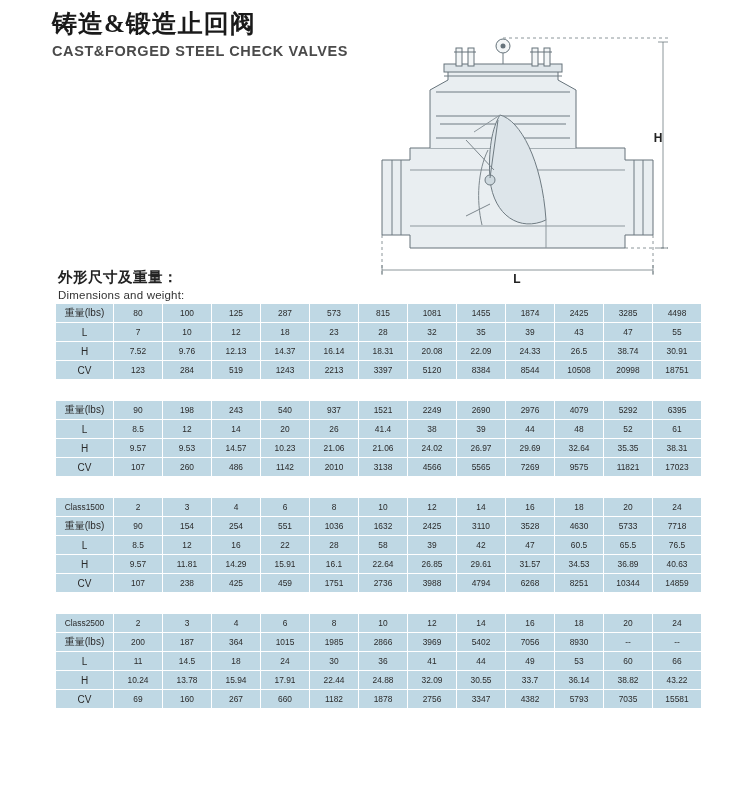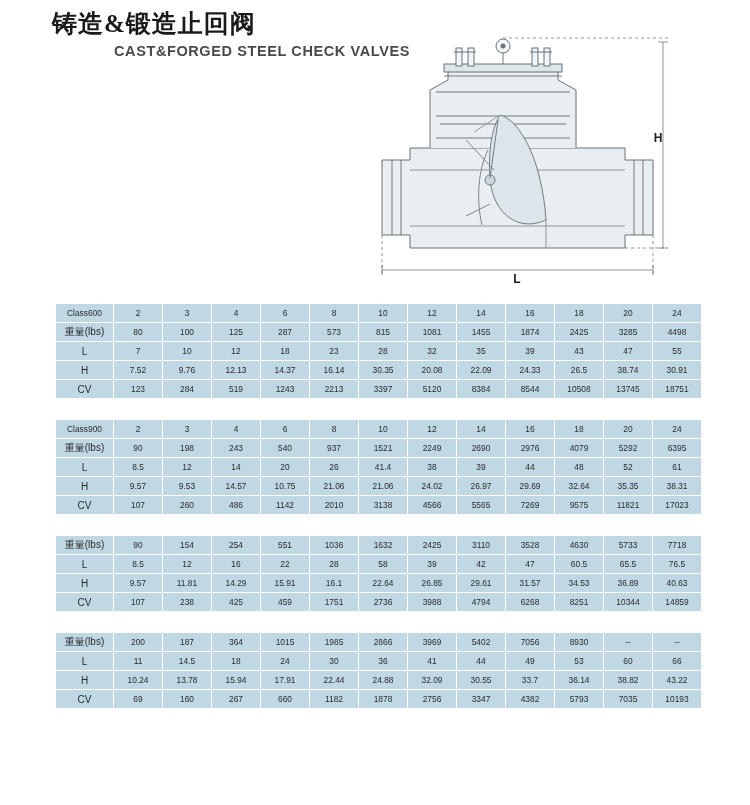--- a/index.html
+++ b/index.html
@@ -36,21 +36,20 @@
     line-height: 1.15;
     white-space: nowrap;
   }
   .title-en {
     margin-top: 4px;
     font-size: 14.5px;
     font-weight: bold;
     letter-spacing: 0.6px;
     color: #4a4a4a;
     white-space: nowrap;
-    text-align: center;
   }
   
   .drawing {
     position: absolute;
     left: 370px;
     top: 20px;
     width: 300px;
     height: 265px;
   }
   .drawing svg { display: block; }
@@ -185,20 +184,24 @@
         <line x1="12" y1="250" x2="283" y2="250"></line>
         <line x1="12" y1="245" x2="12" y2="255"></line>
         <line x1="283" y1="245" x2="283" y2="255"></line>
         <line x1="12" y1="215" x2="12" y2="256" stroke-dasharray="3,3"></line>
         <line x1="283" y1="215" x2="283" y2="256" stroke-dasharray="3,3"></line>
       </g>
       <text x="147" y="263" font-family="Liberation Sans, sans-serif" font-size="12" font-weight="bold" fill="#222" text-anchor="middle">L</text>
     </svg>
   </div>
 
+  <div class="section-head">
+    <div class="sec-cn">外形尺寸及重量：</div>
+    <div class="sec-en">Dimensions and weight:</div>
+  </div>
 
   <div class="tables">
 
     <table class="dim">
       <colgroup>
         <col class="c0">
           <col class="cv">
           <col class="cv">
           <col class="cv">
           <col class="cv">
@@ -206,36 +209,20 @@
           <col class="cv">
         <col class="cv">
           <col class="cv">
           <col class="cv">
           <col class="cv">
           <col class="cv">
           <col class="cv">
           <col class="ce">
       </colgroup>
       <tbody>
-          <tr>
-        <td class="head-label">Class600</td>
-        <td>2</td>
-        <td>3</td>
-        <td>4</td>
-        <td>6</td>
-        <td>8</td>
-        <td>10</td>
-        <td>12</td>
-        <td>14</td>
-        <td>16</td>
-        <td>18</td>
-        <td>20</td>
-        <td>24</td>
-        <td class="empty"></td>
-      </tr>
       <tr>
         <td class="rowlabel">重量(lbs)</td>
         <td>80</td>
         <td>100</td>
         <td>125</td>
         <td>287</td>
         <td>573</td>
         <td>815</td>
         <td>1081</td>
         <td>1455</td>
@@ -261,42 +248,42 @@
         <td>55</td>
         <td class="empty"></td>
       </tr>
       <tr>
         <td class="rowlabel">H</td>
         <td>7.52</td>
         <td>9.76</td>
         <td>12.13</td>
         <td>14.37</td>
         <td>16.14</td>
-        <td>30.35</td>
+        <td>18.31</td>
         <td>20.08</td>
         <td>22.09</td>
         <td>24.33</td>
         <td>26.5</td>
         <td>38.74</td>
         <td>30.91</td>
         <td class="empty"></td>
       </tr>
       <tr>
         <td class="rowlabel">CV</td>
         <td>123</td>
         <td>284</td>
         <td>519</td>
         <td>1243</td>
         <td>2213</td>
         <td>3397</td>
         <td>5120</td>
         <td>8384</td>
         <td>8544</td>
         <td>10508</td>
-        <td>13745</td>
+        <td>20998</td>
         <td>18751</td>
         <td class="empty"></td>
       </tr>
     </tbody>
       </table>
 
     <table class="dim">
       <colgroup>
         <col class="c0">
           <col class="cv">
@@ -307,36 +294,20 @@
           <col class="cv">
         <col class="cv">
           <col class="cv">
           <col class="cv">
           <col class="cv">
           <col class="cv">
           <col class="cv">
           <col class="ce">
       </colgroup>
       <tbody>
-          <tr>
-        <td class="head-label">Class900</td>
-        <td>2</td>
-        <td>3</td>
-        <td>4</td>
-        <td>6</td>
-        <td>8</td>
-        <td>10</td>
-        <td>12</td>
-        <td>14</td>
-        <td>16</td>
-        <td>18</td>
-        <td>20</td>
-        <td>24</td>
-        <td class="empty"></td>
-      </tr>
       <tr>
         <td class="rowlabel">重量(lbs)</td>
         <td>90</td>
         <td>198</td>
         <td>243</td>
         <td>540</td>
         <td>937</td>
         <td>1521</td>
         <td>2249</td>
         <td>2690</td>
@@ -360,21 +331,21 @@
         <td>48</td>
         <td>52</td>
         <td>61</td>
         <td class="empty"></td>
       </tr>
       <tr>
         <td class="rowlabel">H</td>
         <td>9.57</td>
         <td>9.53</td>
         <td>14.57</td>
-        <td>10.75</td>
+        <td>10.23</td>
         <td>21.06</td>
         <td>21.06</td>
         <td>24.02</td>
         <td>26.97</td>
         <td>29.69</td>
         <td>32.64</td>
         <td>35.35</td>
         <td>38.31</td>
         <td class="empty"></td>
       </tr>
@@ -408,20 +379,36 @@
           <col class="cv">
         <col class="cv">
           <col class="cv">
           <col class="cv">
           <col class="cv">
           <col class="cv">
           <col class="cv">
           <col class="ce">
       </colgroup>
       <tbody>
+          <tr>
+        <td class="head-label">Class1500</td>
+        <td>2</td>
+        <td>3</td>
+        <td>4</td>
+        <td>6</td>
+        <td>8</td>
+        <td>10</td>
+        <td>12</td>
+        <td>14</td>
+        <td>16</td>
+        <td>18</td>
+        <td>20</td>
+        <td>24</td>
+        <td class="empty"></td>
+      </tr>
       <tr>
         <td class="rowlabel">重量(lbs)</td>
         <td>90</td>
         <td>154</td>
         <td>254</td>
         <td>551</td>
         <td>1036</td>
         <td>1632</td>
         <td>2425</td>
         <td>3110</td>
@@ -493,20 +480,36 @@
           <col class="cv">
         <col class="cv">
           <col class="cv">
           <col class="cv">
           <col class="cv">
           <col class="cv">
           <col class="cv">
           <col class="ce">
       </colgroup>
       <tbody>
+          <tr>
+        <td class="head-label">Class2500</td>
+        <td>2</td>
+        <td>3</td>
+        <td>4</td>
+        <td>6</td>
+        <td>8</td>
+        <td>10</td>
+        <td>12</td>
+        <td>14</td>
+        <td>16</td>
+        <td>18</td>
+        <td>20</td>
+        <td>24</td>
+        <td class="empty"></td>
+      </tr>
       <tr>
         <td class="rowlabel">重量(lbs)</td>
         <td>200</td>
         <td>187</td>
         <td>364</td>
         <td>1015</td>
         <td>1985</td>
         <td>2866</td>
         <td>3969</td>
         <td>5402</td>
@@ -554,20 +557,20 @@
         <td>160</td>
         <td>267</td>
         <td>660</td>
         <td>1182</td>
         <td>1878</td>
         <td>2756</td>
         <td>3347</td>
         <td>4382</td>
         <td>5793</td>
         <td>7035</td>
-        <td>10193</td>
+        <td>15581</td>
         <td class="empty"></td>
       </tr>
     </tbody>
       </table>
 
   </div>
 </div>
 
 </body></html>

